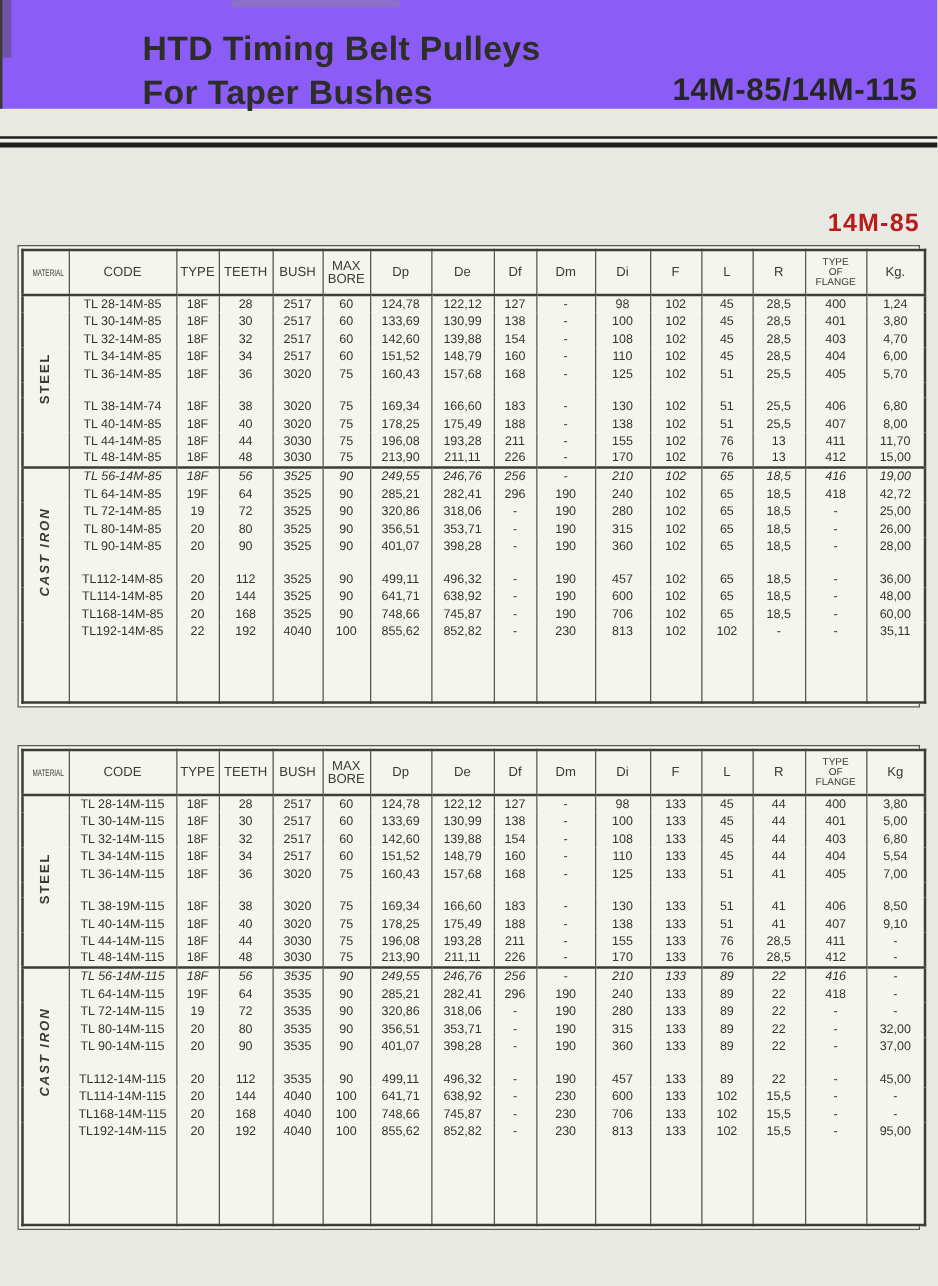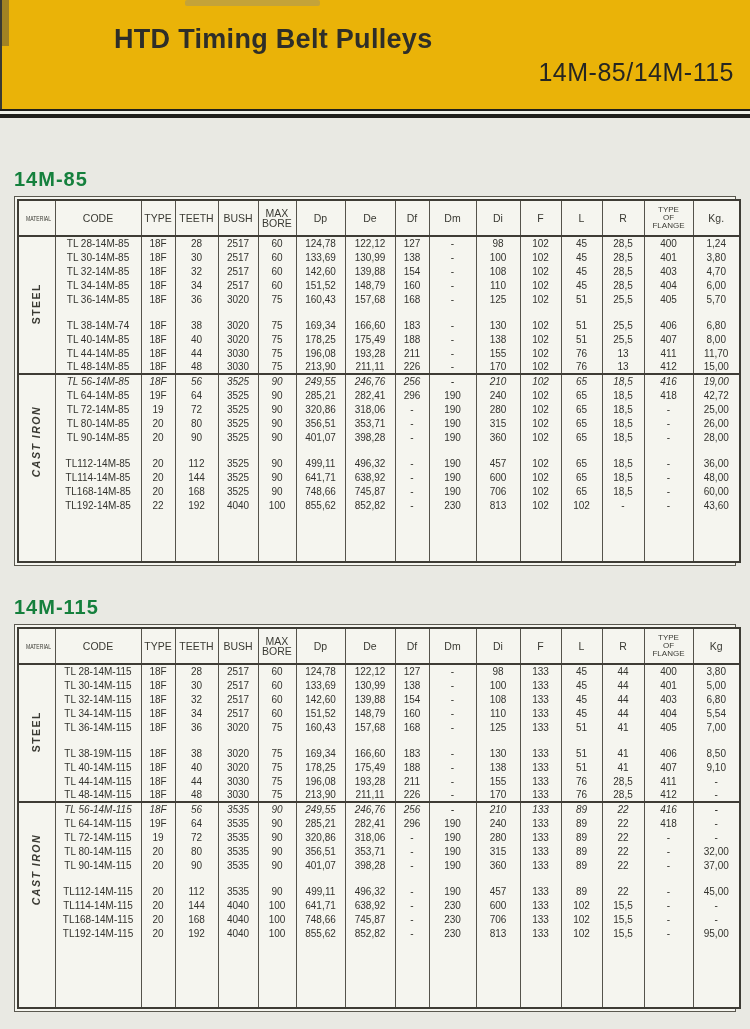--- a/index.html
+++ b/index.html
@@ -6,51 +6,51 @@
   html, body { width: 750px; height: 1029px; }
   body {
     position: relative;
     background: #e9e9e3;
     font-family: "Liberation Sans", sans-serif;
     color: #2b2b27;
     overflow: hidden;
   }
   
   .header-band {
-    position: absolute; top: 0; left: 0; right: 0; height: 117px;
-    background: #eab308;
+    position: absolute; top: 0; left: 0; right: 0; height: 87px;
+    background: #8b5cf6;
     border-left: 2px solid #3a3a33;
   }
   .page-title {
     position: absolute; left: 112px; top: 22px;
     font-size: 27px; font-weight: bold; line-height: 35px;
     color: #2e2e29; letter-spacing: 0.3px;
   }
   .model-code {
     position: absolute; right: 16px; top: 58px;
-    font-size: 25px; font-weight: normal; color: #262622; letter-spacing: 0.5px;
+    font-size: 25px; font-weight: bold; color: #262622; letter-spacing: 0.5px;
   }
   .header-rule {
     position: absolute; top: 109px; left: 0; right: 0; height: 9px;
     border-top: 2px solid #1f1f1b;
     border-bottom: 4px solid #1f1f1b;
     background: #eef0e9;
   }
   
   .smudge-top { position: absolute; top: 0; left: 183px; width: 135px; height: 6px;
     background: #8d8d84; opacity: .4; border-radius: 2px; }
   .smudge-corner { position: absolute; top: 0; left: 0; width: 7px; height: 46px;
     background: #4c4a44; opacity: .45; }
   
   .tbl-section { position: absolute; left: 14px; width: 722px; }
   .tbl-section.first  { top: 168px; }
   .tbl-section.second { top: 596px; }
   .tbl-title {
-    text-align: left; font-size: 20px; font-weight: bold;
-    color: #15803d; letter-spacing: 1px; margin-bottom: 5px;
+    text-align: right; font-size: 20px; font-weight: bold;
+    color: #b91c1c; letter-spacing: 1px; margin-bottom: 5px;
   }
   .tbl-wrap {
     border: 1px solid #5a584f;
     padding: 2px;
     background: #f5f5ef;
   }
   table {
     border-collapse: collapse; table-layout: fixed; width: 100%;
     background: #f5f5ef;
     border: 2px solid #3e3c35;
@@ -92,20 +92,21 @@
   }
 </style>
 </head>
 <body>
 
 <div class="header-band">
   <div class="smudge-corner"></div>
   <div class="smudge-top"></div>
   <div class="page-title">
     <div>HTD Timing Belt Pulleys</div>
+    <div>For Taper Bushes</div>
   </div>
   <div class="model-code">14M-85/14M-115</div>
 </div>
 <div class="header-rule"></div>
 
 <section class="tbl-section first">
   <div class="tbl-title">14M-85</div>
   <div class="tbl-wrap">
     <table>
         <colgroup>
@@ -483,21 +484,21 @@
             <td>100</td>
             <td>855,62</td>
             <td>852,82</td>
             <td>-</td>
             <td>230</td>
             <td>813</td>
             <td>102</td>
             <td>102</td>
             <td>-</td>
             <td>-</td>
-            <td>43,60</td>
+            <td>35,11</td>
           </tr>
           <tr class="filler-sm">
             <td></td>
             <td></td>
             <td></td>
             <td></td>
             <td></td>
             <td></td>
             <td></td>
             <td></td>
@@ -509,21 +510,20 @@
             <td></td>
             <td></td>
             <td></td>
           </tr>
         </tbody>
       </table>
   </div>
 </section>
 
 <section class="tbl-section second">
-  <div class="tbl-title">14M-115</div>
   <div class="tbl-wrap">
     <table>
         <colgroup>
           <col style="width: 37px;">
           <col style="width: 86px;">
           <col style="width: 34px;">
           <col style="width: 43px;">
           <col style="width: 40px;">
           <col style="width: 38px;">
           <col style="width: 49px;">

